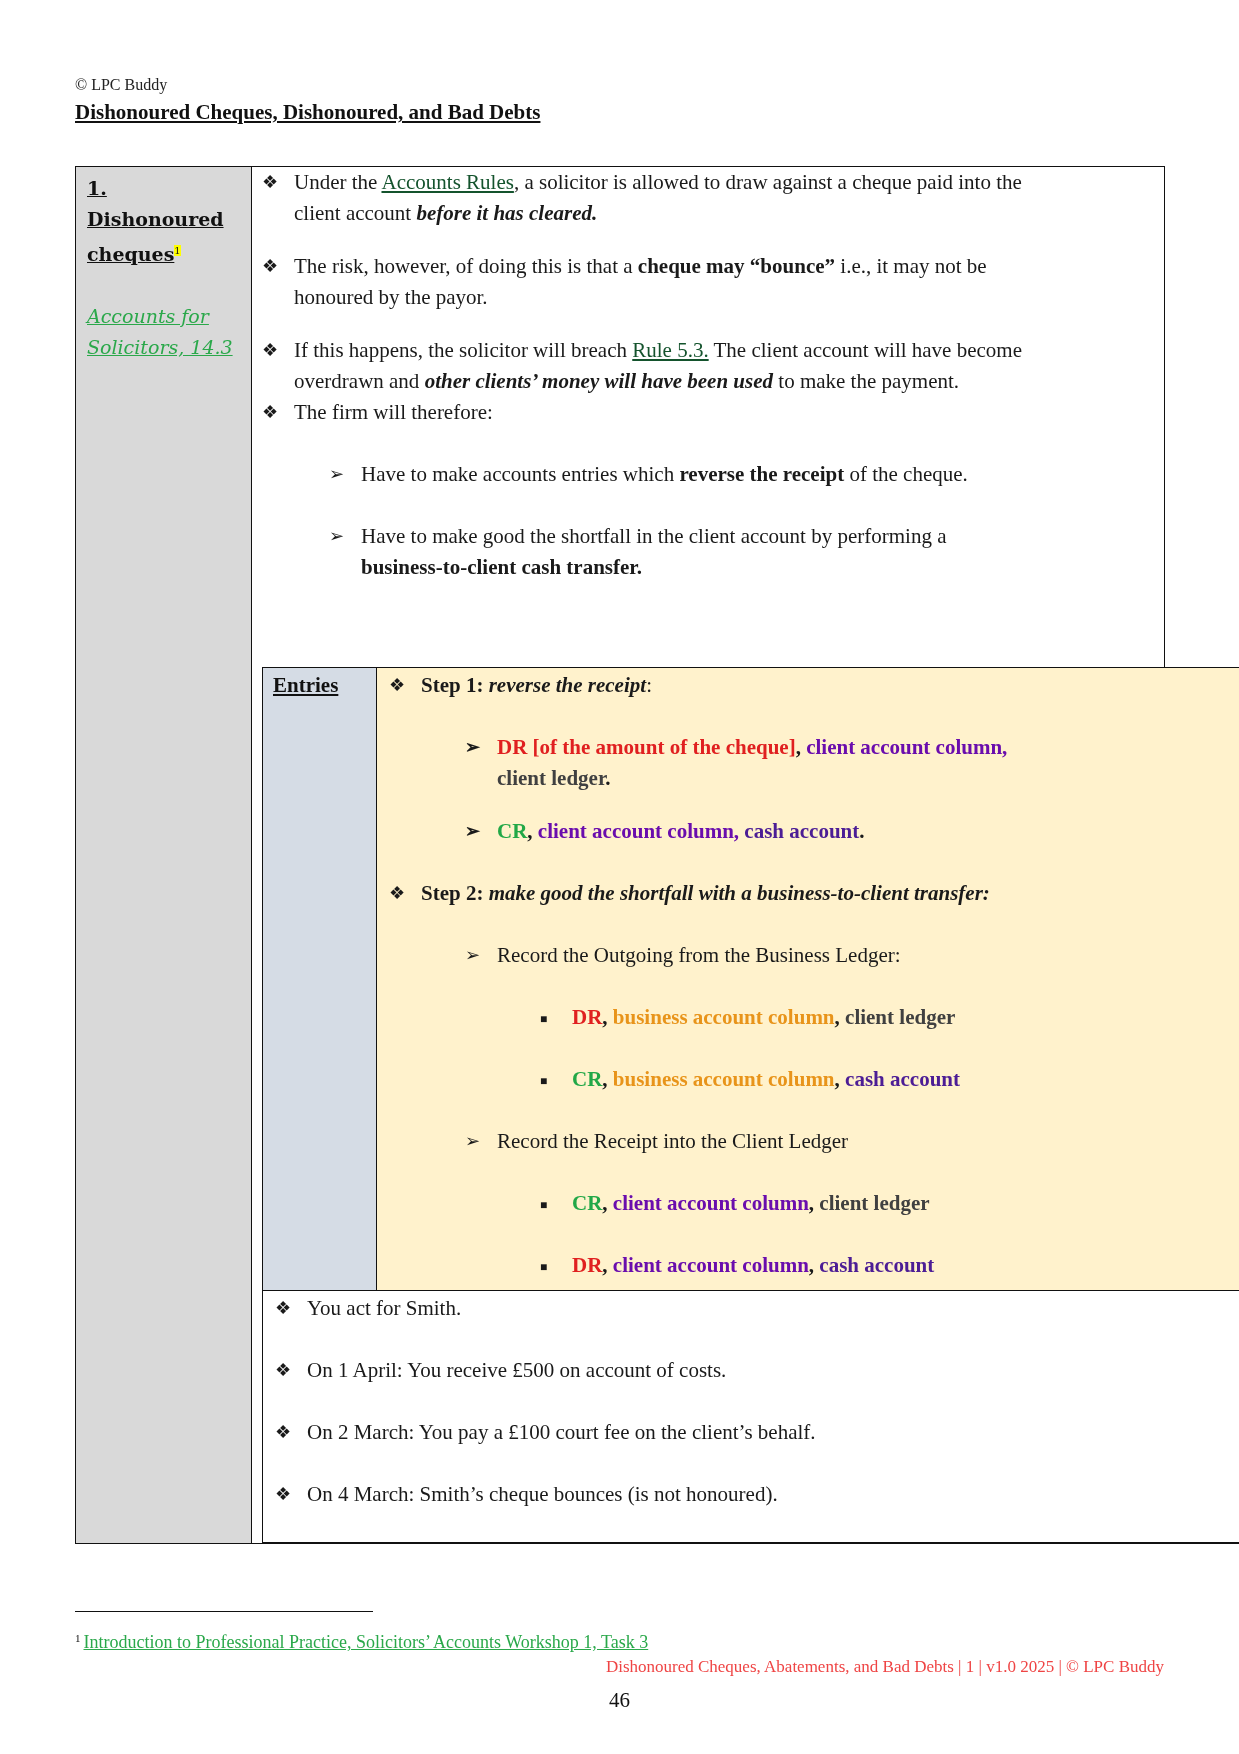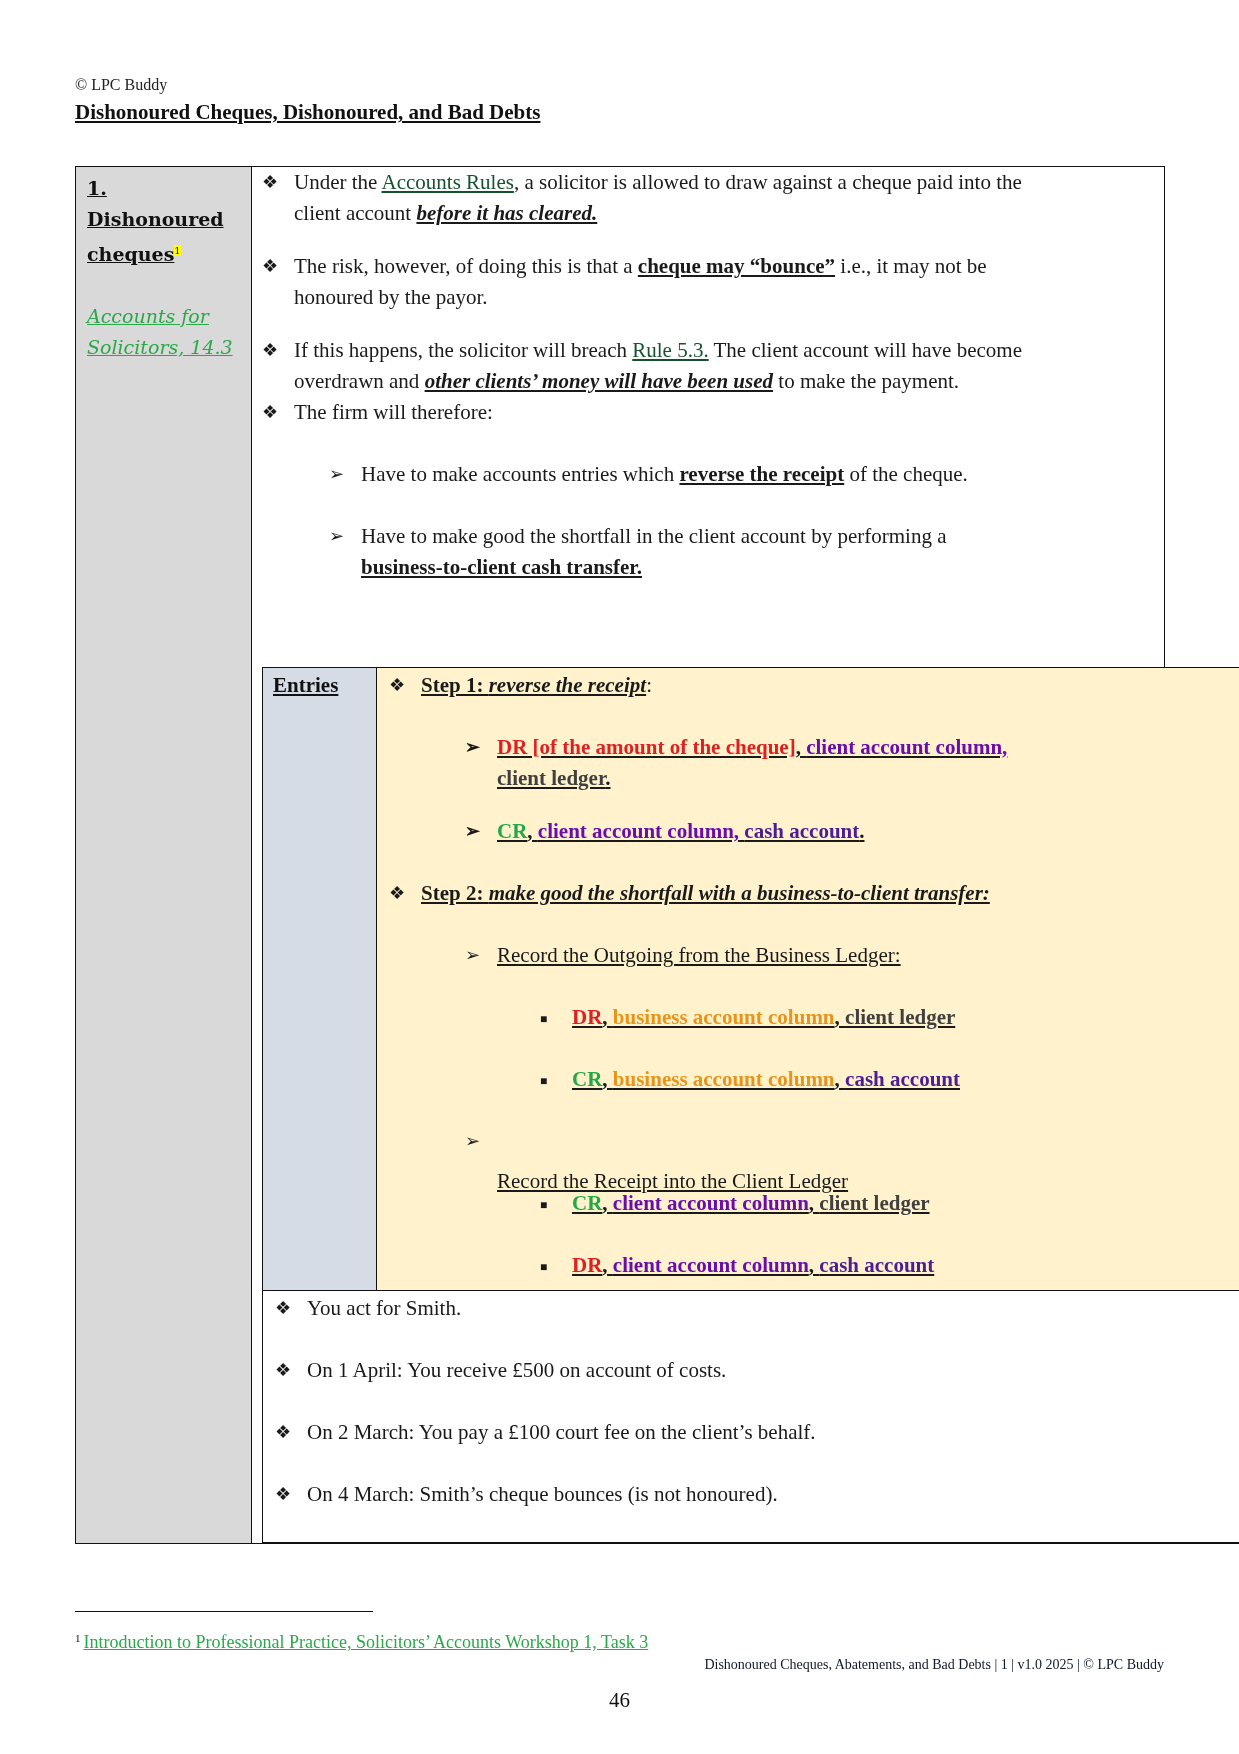--- a/index.html
+++ b/index.html
@@ -27,21 +27,21 @@
     font-family: "DejaVu Serif", serif; font-size: 19px; line-height: 31px;
   }
   .left-col .head { font-weight: bold; text-decoration: underline; color: #111; }
   .left-col sup { font-size: 10px; background: #ffff00; font-weight: normal; text-decoration: none; vertical-align: 7px; }
   .left-col .ref { margin-top: 31px; color: #2aa84a; font-style: italic; text-decoration: underline; }
   .right-col { flex: 1; position: relative; }
 
   .bl { position: absolute; font-family: "Liberation Serif", serif; font-size: 21px; line-height: 31px; color: #1a1a1a; }
   .bl .mk { position: absolute; left: 0; top: 0; font-size: 18px; }
   .bl .tx { display: block; }
-  .u { text-decoration: underline; }
+  .u { }
   .b { font-weight: bold; }
   .i { font-style: italic; }
   .link { color: #14532d; text-decoration: underline; }
 
   .inner {
     position: absolute; left: 10px; top: 500px; width: 1063px; height: 877px;
     border: 1px solid #111; box-sizing: border-box; border-bottom: 2px solid #111;
   }
   .inner-row { position: absolute; left: 0; right: 0; display: flex; }
   .row-label {
@@ -65,21 +65,21 @@
 
   .footnote-rule { position: absolute; left: 75px; top: 1611px; width: 298px; border-top: 1px solid #111; }
   .footnote {
     position: absolute; left: 75px; top: 1632px;
     font-family: "Liberation Serif", serif; font-size: 18px;
   }
   .footnote .num { font-size: 11px; vertical-align: 6px; margin-right: 3px; color: #111; }
   .footnote .ftext { color: #2aa84a; text-decoration: underline; }
   .footer-line {
     position: absolute; right: 75px; top: 1657px;
-    font-family: "Liberation Serif", serif; font-size: 14px; color: #0f172a;
+    font-family: "Liberation Serif", serif; font-size: 17px; color: #ef4444;
   }
   .page-number {
     position: absolute; left: 0; right: 0; top: 1688px; text-align: center;
     font-family: "Liberation Serif", serif; font-size: 21px; color: #111;
   }
 </style>
 </head>
 <body>
 
 <div class="copyright">© LPC Buddy</div>
@@ -175,21 +175,21 @@
             <span class="sq" style="top:2px;">■</span>
             <span class="tx u" style="padding-left:32px;"><span class="red">DR</span><span>, </span><span class="orange">business account column</span><span>, </span><span class="grey">client ledger</span></span>
           </div>
           <div class="bl b" style="left:163px; top:396px; width:560px;">
             <span class="sq" style="top:2px;">■</span>
             <span class="tx u" style="padding-left:32px;"><span class="green">CR</span><span>, </span><span class="orange">business account column</span><span>, </span><span class="blue">cash account</span></span>
           </div>
 
           <div class="bl" style="left:88px; top:458px; width:640px;">
             <span class="mk">➢</span>
-            <span class="tx u" style="padding-left:32px;margin-top:40px;">Record the Receipt into the Client Ledger</span>
+            <span class="tx u" style="padding-left:32px;">Record the Receipt into the Client Ledger</span>
           </div>
           <div class="bl b" style="left:163px; top:520px; width:560px;">
             <span class="sq" style="top:2px;">■</span>
             <span class="tx u" style="padding-left:32px;"><span class="green">CR</span><span>, </span><span class="purple">client account column</span><span>, </span><span class="grey">client ledger</span></span>
           </div>
           <div class="bl b" style="left:163px; top:582px; width:560px;">
             <span class="sq" style="top:2px;">■</span>
             <span class="tx u" style="padding-left:32px;"><span class="red">DR</span><span>, </span><span class="purple">client account column</span><span>, </span><span class="blue">cash account</span></span>
           </div>
         </div>

